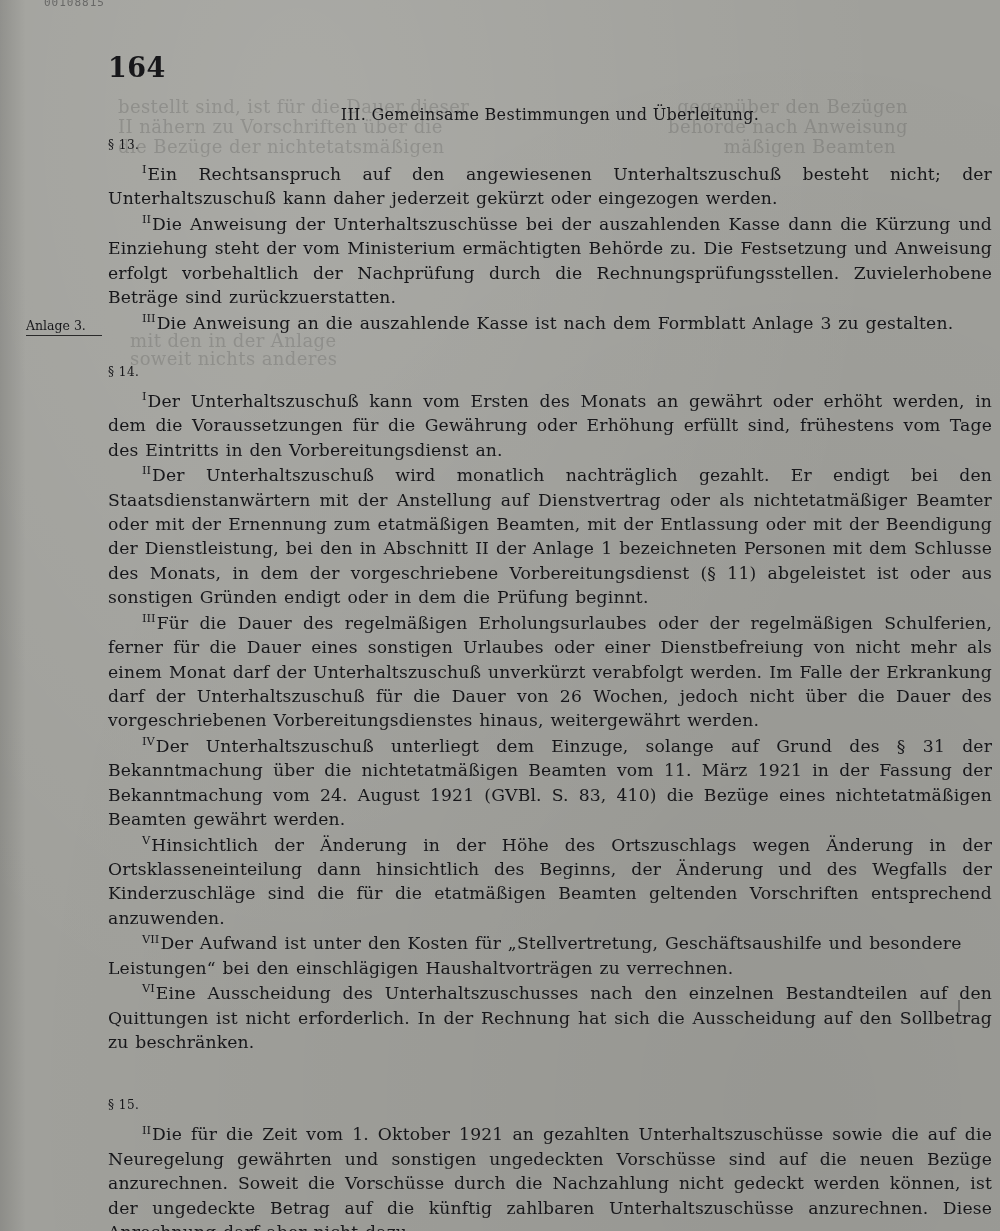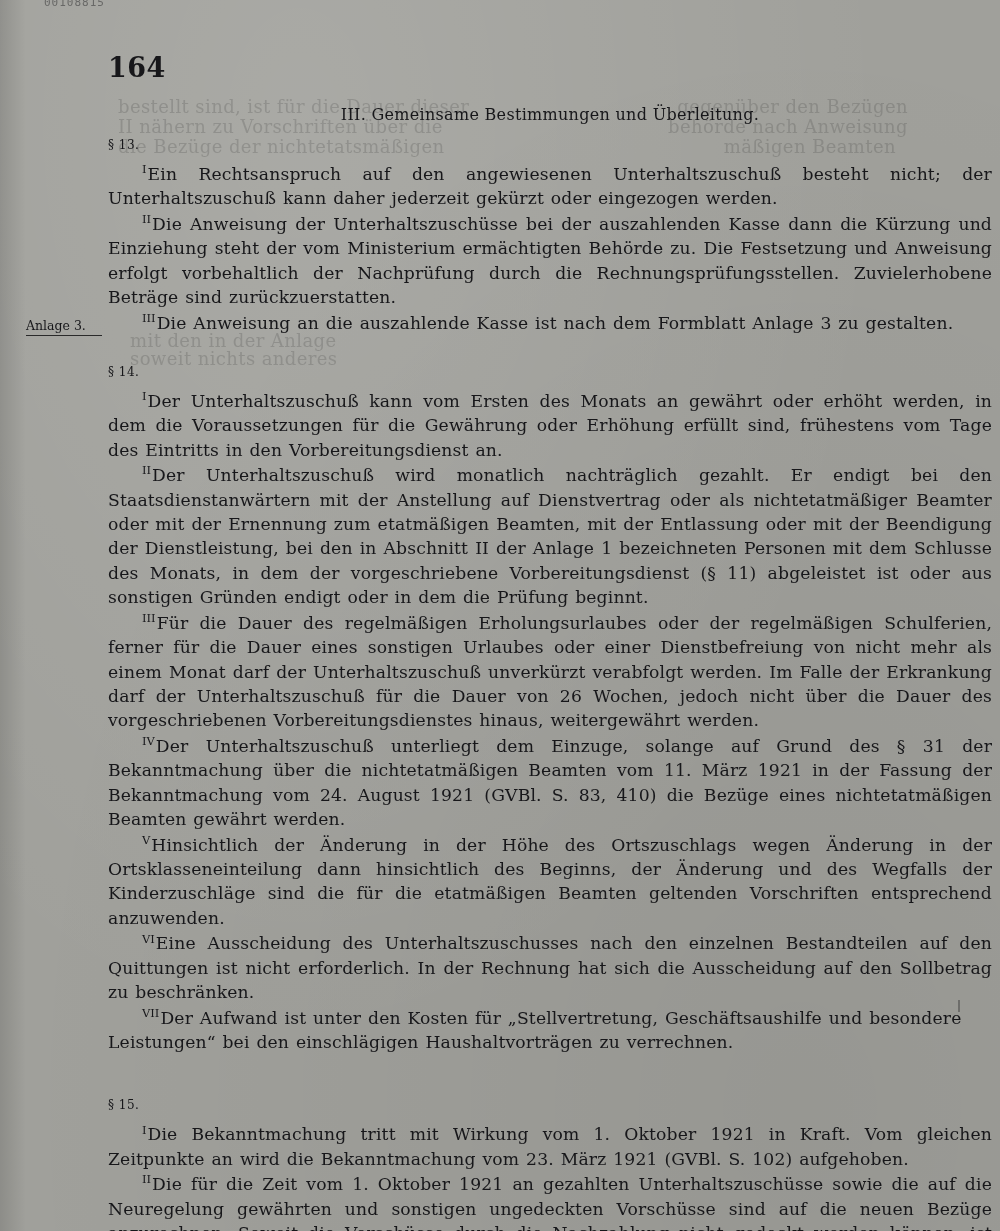--- a/index.html
+++ b/index.html
@@ -166,21 +166,20 @@
     <p class="para"><sup class="rn">I</sup><span>Ein Rechtsanspruch auf den angewiesenen Unterhaltszuschuß besteht nicht; der Unterhaltszuschuß kann daher jederzeit gekürzt oder eingezogen werden.</span></p>
     <p class="para"><sup class="rn">II</sup><span>Die Anweisung der Unterhaltszuschüsse bei der auszahlenden Kasse dann die Kürzung und Einziehung steht der vom Ministerium ermächtigten Behörde zu. Die Festsetzung und Anweisung erfolgt vorbehaltlich der Nachprüfung durch die Rechnungsprüfungsstellen. Zuvielerhobene Beträge sind zurückzuerstatten.</span></p>
     <p class="para"><sup class="rn">III</sup><span>Die Anweisung an die auszahlende Kasse ist nach dem Formblatt Anlage 3 zu gestalten.</span></p>
 
     <div class="section-label spaced-top">§ 14.</div>
     <p class="para"><sup class="rn">I</sup><span>Der Unterhaltszuschuß kann vom Ersten des Monats an gewährt oder erhöht werden, in dem die Voraussetzungen für die Gewährung oder Erhöhung erfüllt sind, frühestens vom Tage des Eintritts in den Vorbereitungsdienst an.</span></p>
     <p class="para"><sup class="rn">II</sup><span>Der Unterhaltszuschuß wird monatlich nachträglich gezahlt. Er endigt bei den Staatsdienstanwärtern mit der Anstellung auf Dienstvertrag oder als nichtetatmäßiger Beamter oder mit der Ernennung zum etatmäßigen Beamten, mit der Entlassung oder mit der Beendigung der Dienstleistung, bei den in Abschnitt II der Anlage 1 bezeichneten Personen mit dem Schlusse des Monats, in dem der vorgeschriebene Vorbereitungsdienst (§ 11) abgeleistet ist oder aus sonstigen Gründen endigt oder in dem die Prüfung beginnt.</span></p>
     <p class="para"><sup class="rn">III</sup><span>Für die Dauer des regelmäßigen Erholungsurlaubes oder der regelmäßigen Schulferien, ferner für die Dauer eines sonstigen Urlaubes oder einer Dienstbefreiung von nicht mehr als einem Monat darf der Unterhaltszuschuß unverkürzt verabfolgt werden. Im Falle der Erkrankung darf der Unterhaltszuschuß für die Dauer von 26 Wochen, jedoch nicht über die Dauer des vorgeschriebenen Vorbereitungsdienstes hinaus, weitergewährt werden.</span></p>
     <p class="para"><sup class="rn">IV</sup><span>Der Unterhaltszuschuß unterliegt dem Einzuge, solange auf Grund des § 31 der Bekanntmachung über die nichtetatmäßigen Beamten vom 11. März 1921 in der Fassung der Bekanntmachung vom 24. August 1921 (GVBl. S. 83, 410) die Bezüge eines nichtetatmäßigen Beamten gewährt werden.</span></p>
     <p class="para"><sup class="rn">V</sup><span>Hinsichtlich der Änderung in der Höhe des Ortszuschlags wegen Änderung in der Ortsklasseneinteilung dann hinsichtlich des Beginns, der Änderung und des Wegfalls der Kinderzuschläge sind die für die etatmäßigen Beamten geltenden Vorschriften entsprechend anzuwenden.</span></p>
+    <p class="para nojust"><sup class="rn">VII</sup><span>Der Aufwand ist unter den Kosten für „Stellvertretung, Geschäftsaushilfe und besondere Leistungen“ bei den einschlägigen Haushaltvorträgen zu verrechnen.</span></p>
     <p class="para"><sup class="rn">VI</sup><span>Eine Ausscheidung des Unterhaltszuschusses nach den einzelnen Bestandteilen auf den Quittungen ist nicht erforderlich. In der Rechnung hat sich die Ausscheidung auf den Sollbetrag zu beschränken.</span></p>
-    <p class="para nojust"><sup class="rn">VII</sup><span>Der Aufwand ist unter den Kosten für „Stellvertretung, Geschäftsaushilfe und besondere Leistungen“ bei den einschlägigen Haushaltvorträgen zu verrechnen.</span></p>
 
     <div class="section-label spaced-top-lg">§ 15.</div>
-    <p class="para"><sup class="rn">I</sup><span>Die Bekanntmachung tritt mit Wirkung vom 1. Oktober 1921 in Kraft. Vom gleichen Zeitpunkte an wird die Bekanntmachung vom 23. März 1921 (GVBl. S. 102) aufgehoben.</span></p>
     <p class="para"><sup class="rn">II</sup><span>Die für die Zeit vom 1. Oktober 1921 an gezahlten Unterhaltszuschüsse sowie die auf die Neuregelung gewährten und sonstigen ungedeckten Vorschüsse sind auf die neuen Bezüge anzurechnen. Soweit die Vorschüsse durch die Nachzahlung nicht gedeckt werden können, ist der ungedeckte Betrag auf die künftig zahlbaren Unterhaltszuschüsse anzurechnen. Diese Anrechnung darf aber nicht dazu</span></p>
 
   </div>
 </div>
 
 </body></html>

